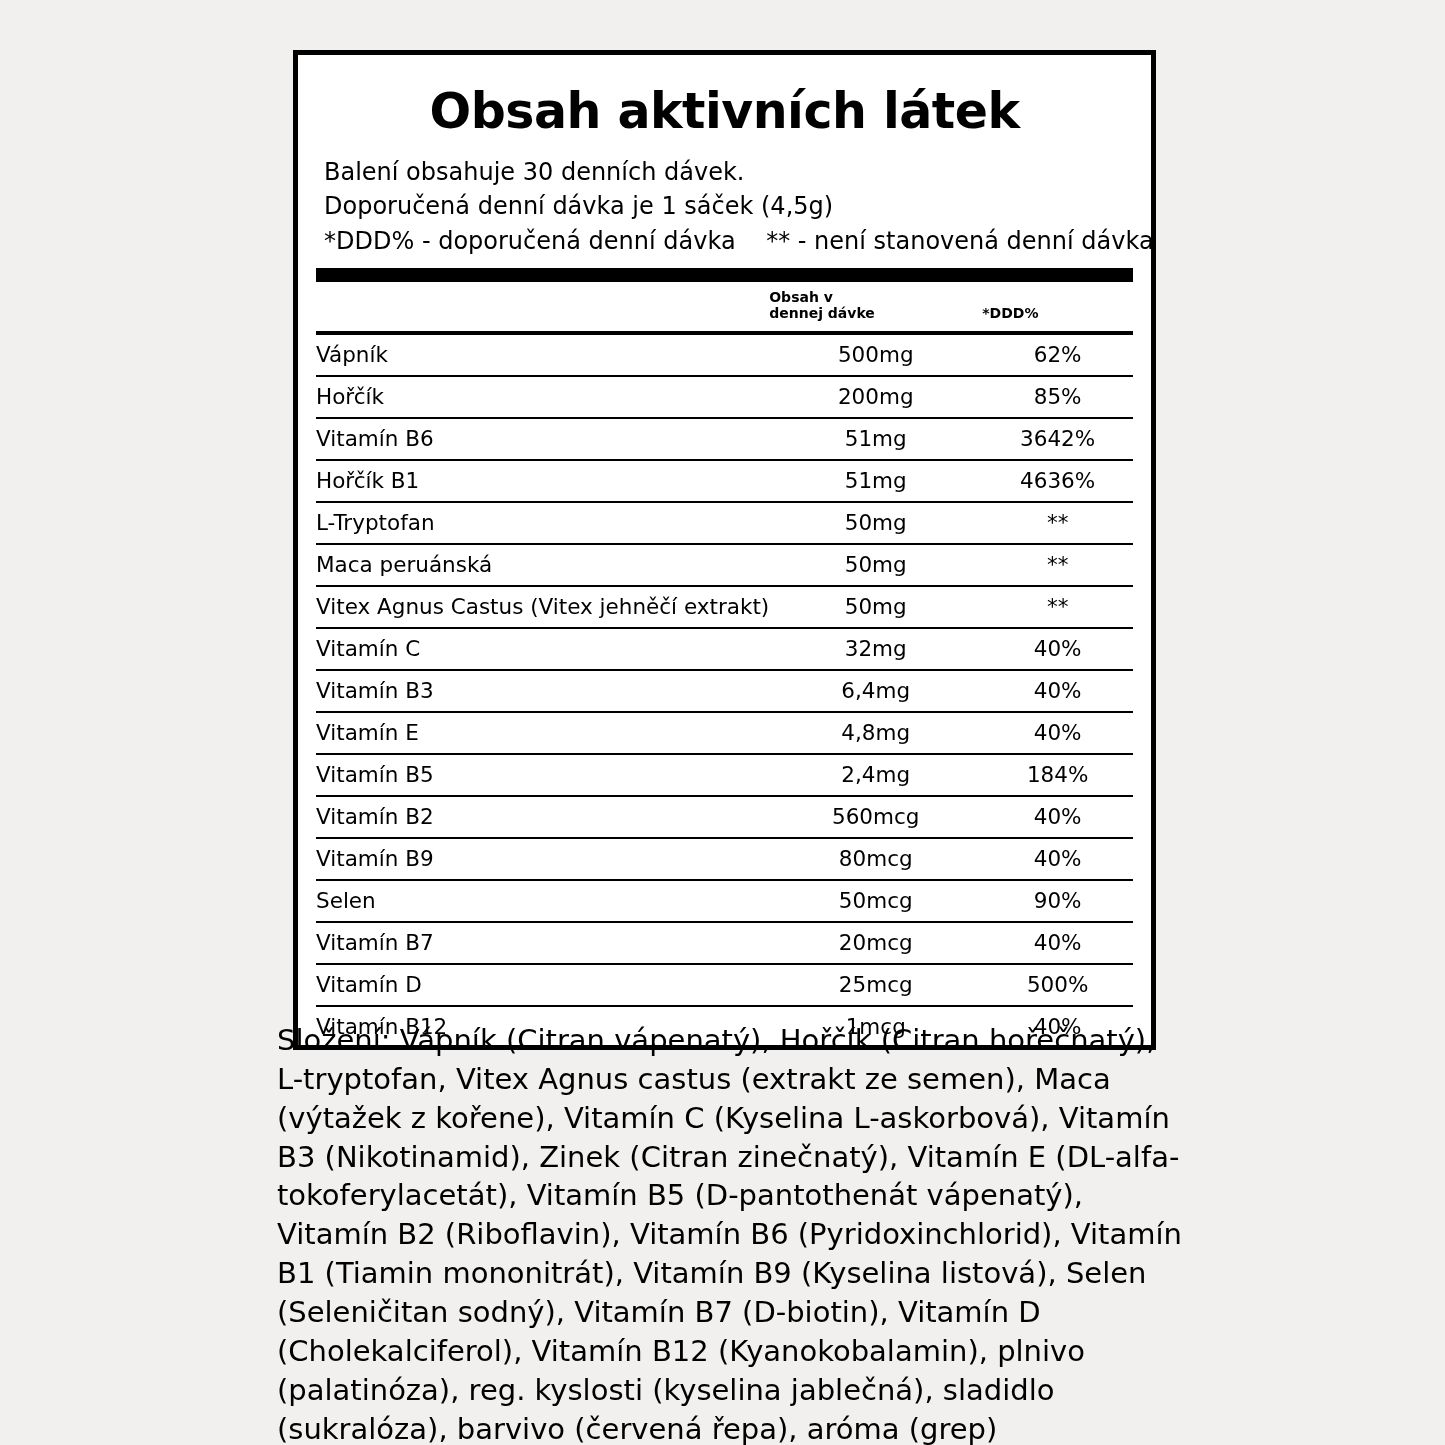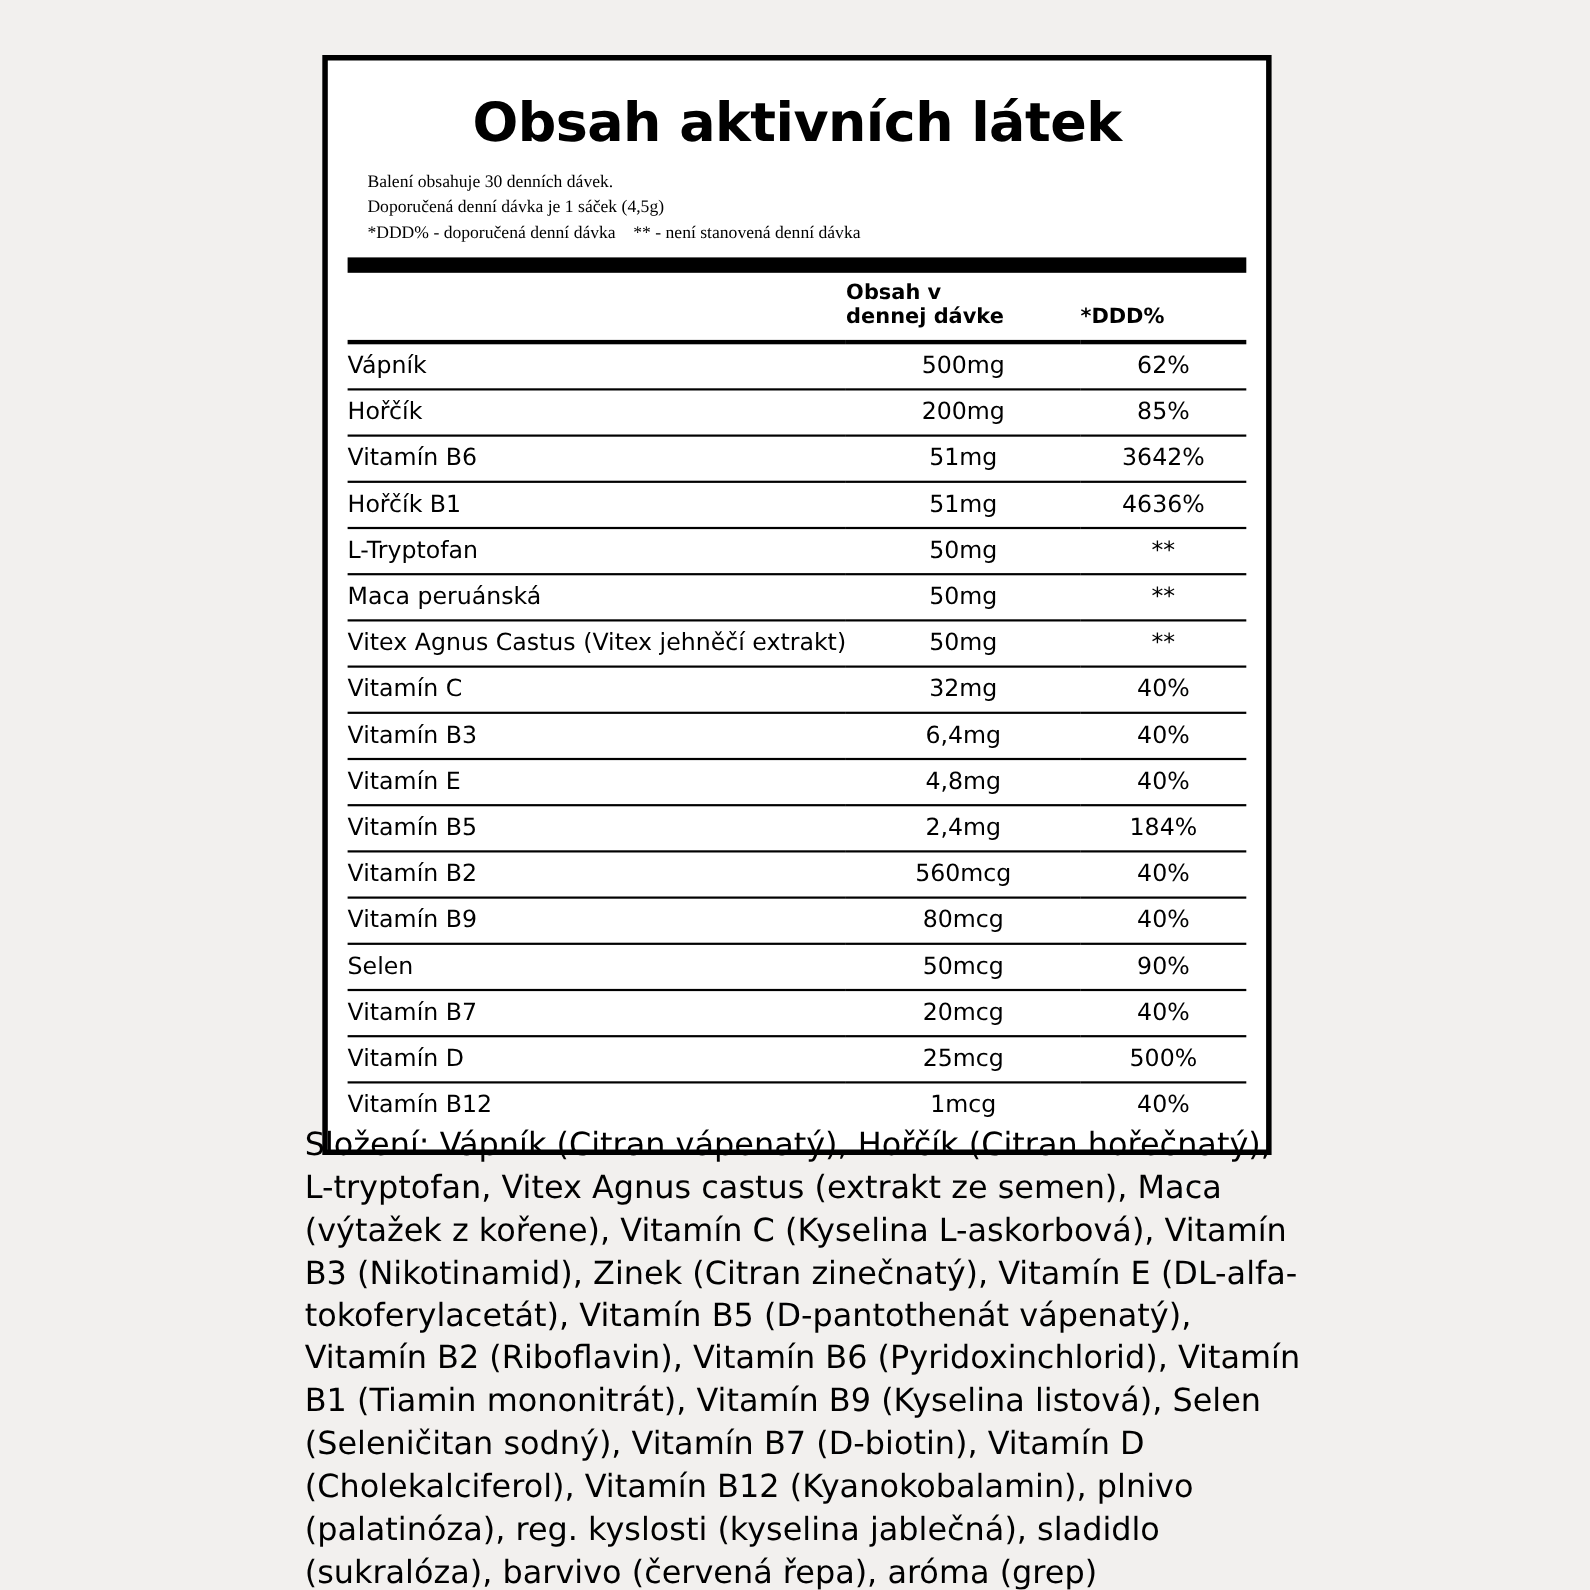--- a/index.html
+++ b/index.html
@@ -32,42 +32,41 @@
   }
   .title {
     text-align: center;
     font-size: 49px;
     font-weight: bold;
     letter-spacing: -0.5px;
     margin: 30px 0 0 0;
     line-height: 1.1;
   }
   .intro {
-    margin: 16px 0 0 36px;
-    font-size: 16px;
+    margin: 16px 0 0 26px;
+    font-size: 24px;
     line-height: 1.43;
-    font-family: Liberation Serif, serif;
   }
   .intro div {
     white-space: pre;
   }
   .rule-thick {
     height: 14px;
     background: #000;
     margin: 10px 18px 0 18px;
   }
   table.nutr {
     width: calc(100% - 36px);
     margin: 0 18px;
     border-collapse: collapse;
     font-size: 21.5px;
   }
   table.nutr th {
     font-weight: bold;
-    font-size: 19px;
+    font-size: 14px;
     padding: 7px 0 10px 0;
     vertical-align: bottom;
     border-bottom: 4px solid #000;
   }
   th.col-name { width: 54%; }
   th.col-amount { width: 27%; text-align: left; }
   th.col-ddd { width: 19%; text-align: left; }
   th.col-amount .hdr-line { display: block; text-align: left; }
   table.nutr td {
     padding: 7px 0 8px 0;

